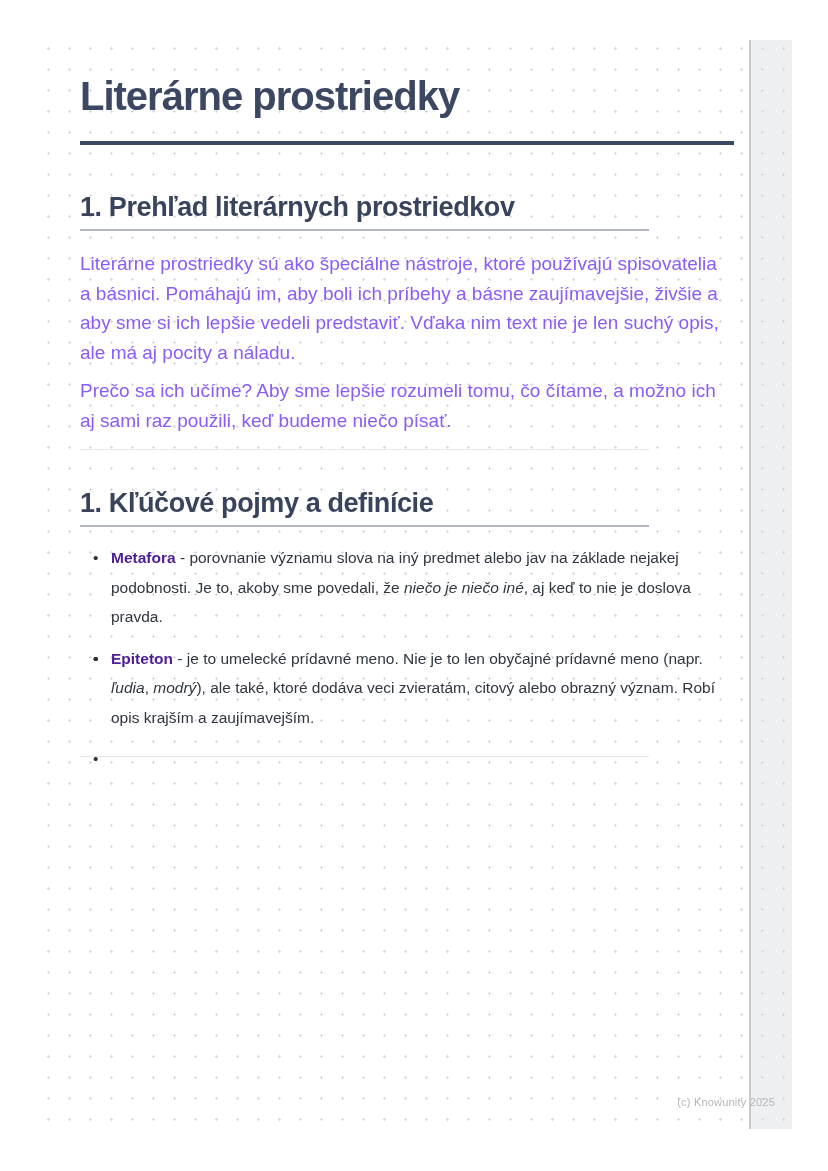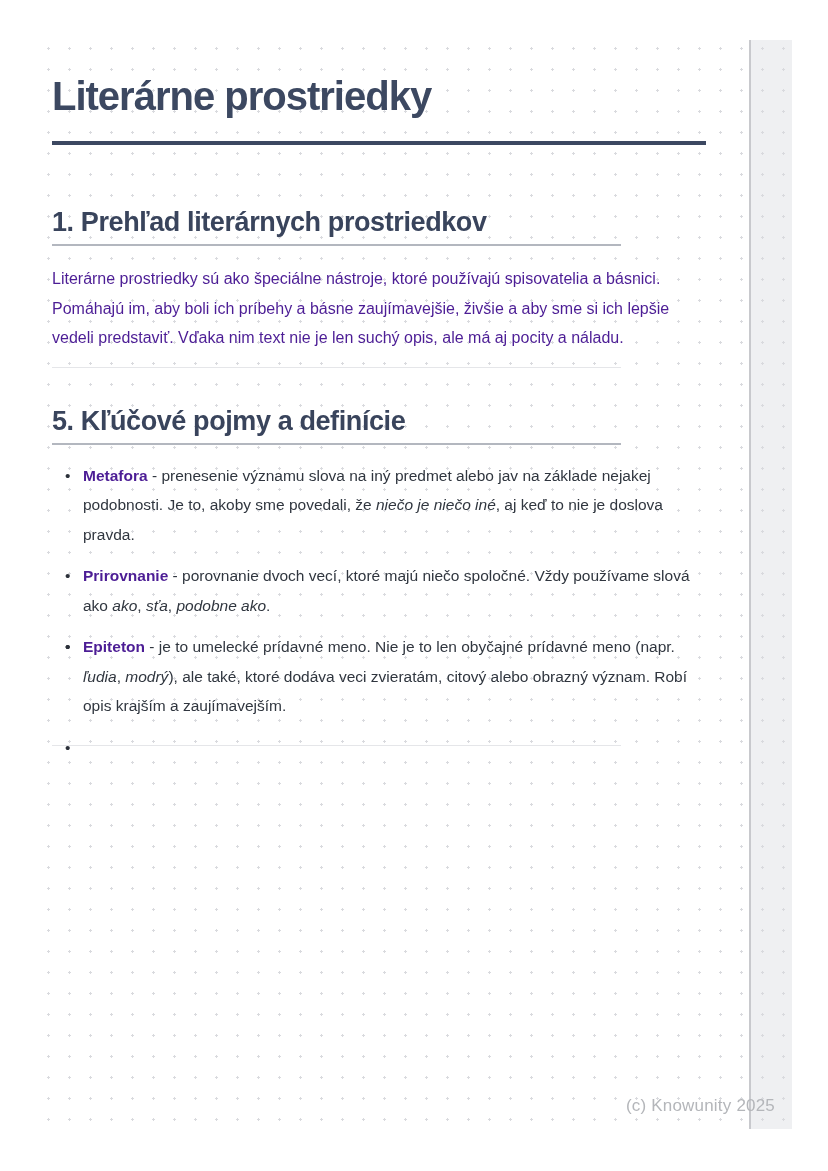--- a/index.html
+++ b/index.html
@@ -30,59 +30,59 @@
     width: 750px;
     height: 1089px;
     background-image: radial-gradient(circle, #d9dade 1.1px, rgba(0,0,0,0) 1.4px);
     background-size: 21px 21px;
     background-position: -2px -2px;
     z-index: 1;
     pointer-events: none;
   }
   .content {
     position: absolute;
-    left: 52px;
+    left: 80px;
     top: 0;
     width: 650px;
     z-index: 2;
     color: #30363f;
   }
   h1.doc-title {
     margin: 72px 0 0 0;
     font-size: 40px;
     line-height: 48px;
     font-weight: 800;
     letter-spacing: -1px;
     color: #3c4861;
   }
   .title-rule {
     width: 654px;
     height: 4px;
     background: #3c4861;
     margin-top: 21px;
   }
   h2.sec-heading {
-    margin: 60px 0 0 0;
+    margin: 45px 0 0 0;
     font-size: 27px;
     line-height: 34px;
     font-weight: 800;
     letter-spacing: -0.4px;
     color: #39445c;
   }
   .heading-rule {
     width: 569px;
     height: 2px;
     background: #b3b7bf;
     margin-top: 5px;
   }
   .content p {
     margin: 18px 0 0 0;
-    font-size: 16px;
+    font-size: 19px;
     line-height: 29.5px;
-    color: #4c1d95;
+    color: #8b5cf6;
   }
   .content p + p { margin-top: 9px; }
   .divider {
     width: 569px;
     height: 1px;
     background: #e5e6e9;
     margin-top: 14px;
   }
   .divider.before-3 { margin-top: 24px; }
   h2.after-divider { margin-top: 36px; }
@@ -105,57 +105,57 @@
     top: 0;
     font-size: 15.5px;
     color: #2c313a;
   }
   ul.terms-list b.term { font-weight: 700; color: #4c1d95; }
   ul.terms-list em { font-style: italic; }
   .footer {
     position: absolute;
     top: 1096px;
     right: 53px;
-    font-size: 17px;
+    font-size: 11px;
     color: #b4b6ba;
     z-index: 3;
     letter-spacing: 0.2px;
   }
 </style>
 </head>
 <body>
 
 <div class="page">
   <div class="edge-strip"></div>
   <div class="dot-grid"></div>
 
   <div class="content">
     <h1 class="doc-title">Literárne prostriedky</h1>
     <div class="title-rule"></div>
 
     <section>
       <h2 class="sec-heading">1. Prehľad literárnych prostriedkov</h2>
       <div class="heading-rule"></div>
       <p>Literárne prostriedky sú ako špeciálne nástroje, ktoré používajú spisovatelia a básnici. Pomáhajú im, aby boli ich príbehy a básne zaujímavejšie, živšie a aby sme si ich lepšie vedeli predstaviť. Vďaka nim text nie je len suchý opis, ale má aj pocity a náladu.</p>
+      <p>Prečo sa ich učíme? Aby sme lepšie rozumeli tomu, čo čítame, a možno ich aj sami raz použili, keď budeme niečo písať.</p>
     </section>
 
     <div class="divider"></div>
 
     <section>
-      <h2 class="sec-heading after-divider">5. Kľúčové pojmy a definície</h2>
+      <h2 class="sec-heading after-divider">1. Kľúčové pojmy a definície</h2>
       <div class="heading-rule"></div>
 
       <ul class="terms-list">
         <li>
           <span class="marker">•</span>
-          <span class="li-text"><b class="term">Metafora</b><span><span> - prenesenie významu slova na iný predmet alebo jav na základe nejakej podobnosti. Je to, akoby sme povedali, že </span><em>niečo je niečo iné</em><span>, aj keď to nie je doslova pravda.</span></span></span>
+          <span class="li-text"><b class="term">Metafora</b><span><span> - porovnanie významu slova na iný predmet alebo jav na základe nejakej podobnosti. Je to, akoby sme povedali, že </span><em>niečo je niečo iné</em><span>, aj keď to nie je doslova pravda.</span></span></span>
         </li>
         <li>
           <span class="marker">•</span>
-          <span class="li-text"><b class="term">Prirovnanie</b><span><span> - porovnanie dvoch vecí, ktoré majú niečo spoločné. Vždy používame slová ako </span><em>ako</em><span>, </span><em>sťa</em><span>, </span><em>podobne ako</em><span>.</span></span></span>
         </li>
         <li>
           <span class="marker">•</span>
         </li>
         <li>
           <span class="marker">•</span>
           <span class="li-text"><b class="term">Epiteton</b><span><span> - je to umelecké prídavné meno. Nie je to len obyčajné prídavné meno (napr. </span><em>ľudia</em><span>, </span><em>modrý</em><span>), ale také, ktoré dodáva veci zvieratám, citový alebo obrazný význam. Robí opis krajším a zaujímavejším.</span></span></span>
         </li>
         <li>
           <span class="marker">•</span>

